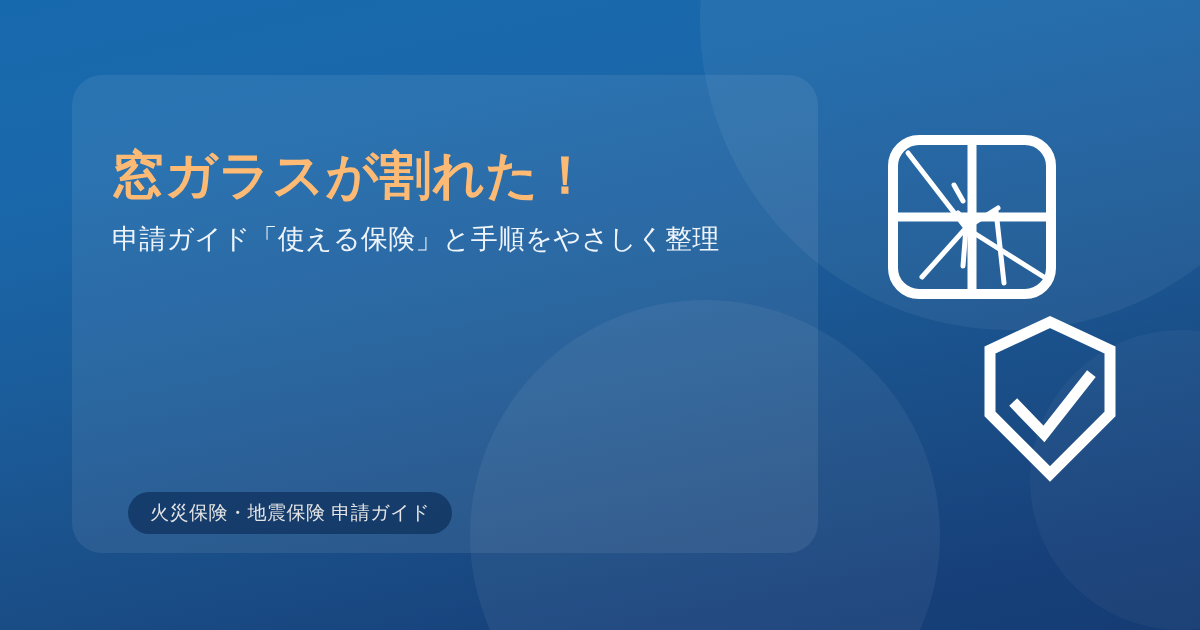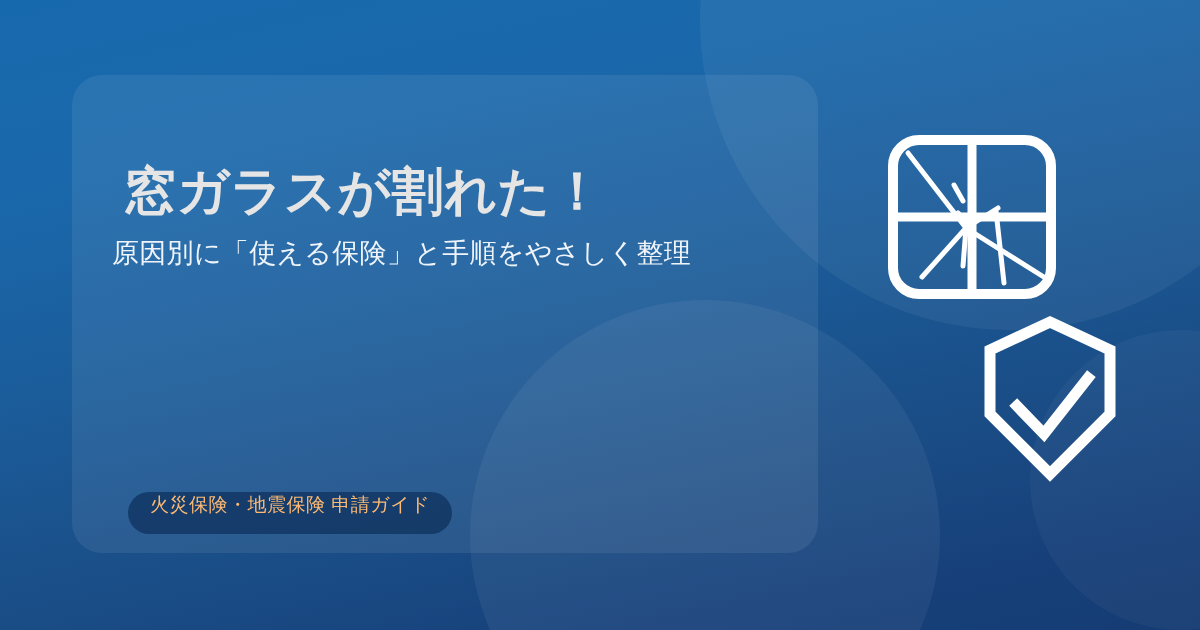--- a/index.html
+++ b/index.html
@@ -70,51 +70,52 @@
   }
 
   
   .text-block {
     position: absolute;
     left: 112px;
     top: 148px;
     width: 700px;
   }
   .title {
-    margin: 12px;
-    color: #e5e5e5;
+    margin: 0;
+    color: #fdba74;
     font-size: 52px;
     font-weight: bold;
     line-height: 1.22;
     letter-spacing: 0.5px;
     white-space: nowrap;
+    font-family: Liberation Mono, monospace;
   }
   .title-line { display: block; }
   .subtitle {
     margin: 10px 0 0 0;
     color: #eef4fa;
     font-size: 27px;
     font-weight: normal;
     line-height: 1.35;
     letter-spacing: 0.3px;
     white-space: nowrap;
   }
 
   
   .badge {
     position: absolute;
     left: 128px;
     top: 492px;
     height: 42px;
     display: flex;
-    align-items: flex-start;
+    align-items: center;
     padding: 0 22px;
     border-radius: 21px;
     background: rgba(8,40,82,0.62);
-    color: #fdba74;
+    color: #e5e5e5;
     font-size: 19px;
     letter-spacing: 0.5px;
     white-space: nowrap;
     box-sizing: border-box;
   }
 
   
   .icon-window {
     position: absolute;
     left: 884px;
@@ -145,21 +146,21 @@
   <div class="blob blob-top-right"></div>
   <div class="blob blob-bottom"></div>
   <div class="blob blob-right-edge"></div>
 
   <div class="card"></div>
 
   <div class="text-block">
     <h1 class="title">
       <span class="title-line">窓ガラスが割れた！</span>
     </h1>
-    <p class="subtitle">原因別に「使える保険」と手順をやさしく整理</p>
+    <p class="subtitle">申請ガイド「使える保険」と手順をやさしく整理</p>
   </div>
 
   <div class="badge">
     <span>火災保険・地震保険 申請ガイド</span>
   </div>
 
   <div class="icon-window">
     <svg viewBox="0 0 176 172" xmlns="http://www.w3.org/2000/svg" fill="none" stroke="#ffffff" stroke-linecap="round" stroke-linejoin="round">
       <rect x="9" y="9" width="158" height="154" rx="26" ry="26" stroke-width="10"></rect>
       <line x1="88" y1="11" x2="88" y2="161" stroke-width="9"></line>

